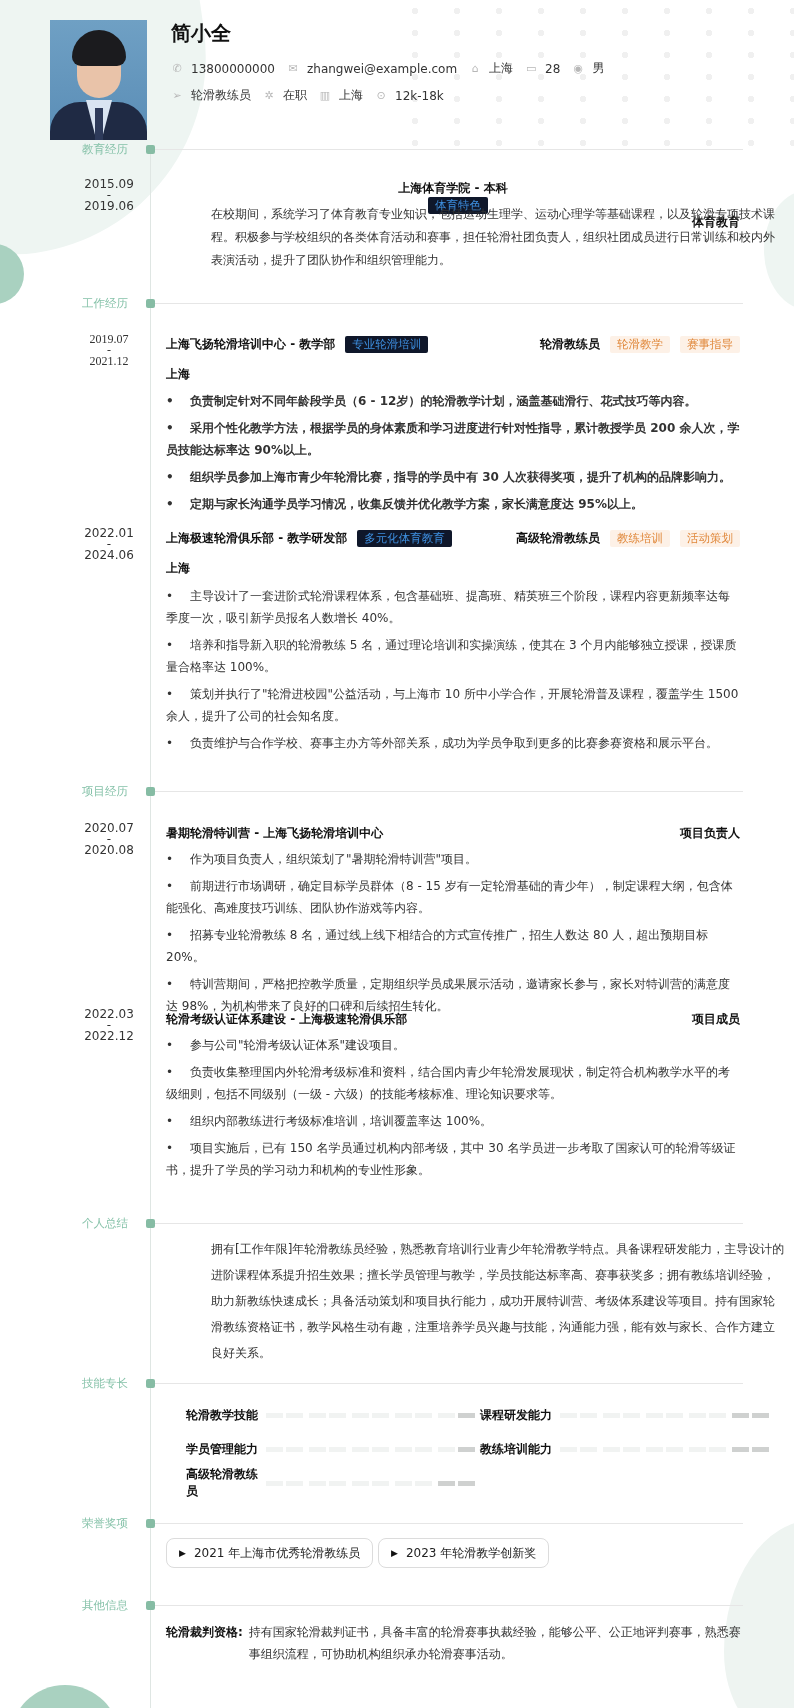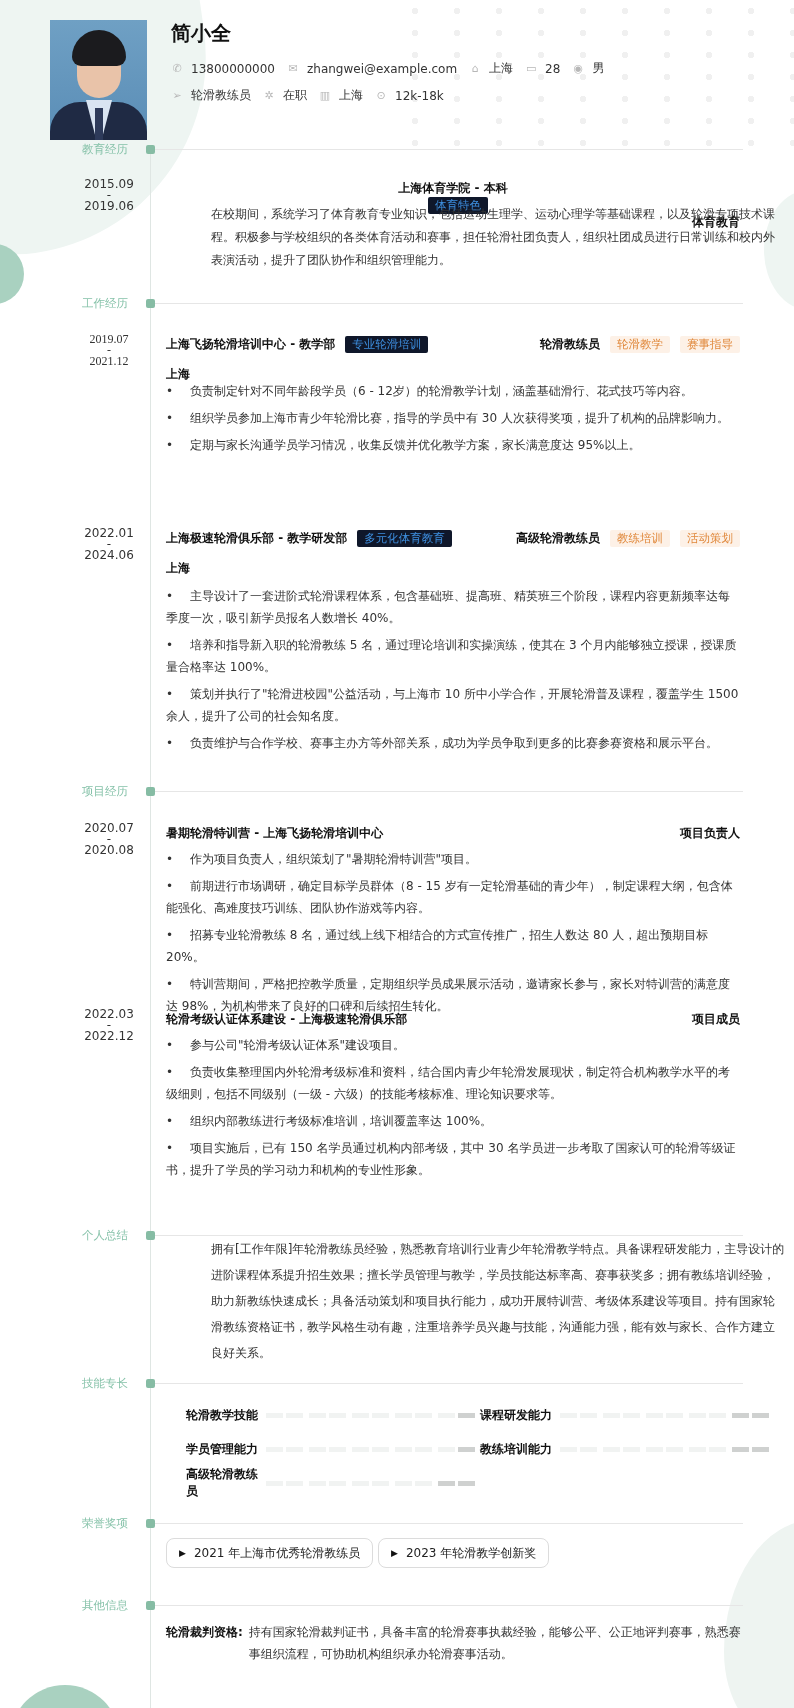--- a/index.html
+++ b/index.html
@@ -168,22 +168,23 @@
 <div class="entry-head" style="top:335px;">
   <span class="entry-title">上海飞扬轮滑培训中心 - 教学部</span>
   <span class="tag blue">专业轮滑培训</span>
   <span class="entry-right">
     <span class="role">轮滑教练员</span>
     <span class="tag orange">轮滑教学</span>
     <span class="tag orange">赛事指导</span>
   </span>
 </div>
 <div class="sub" style="top:366px;">上海</div>
-<ul class="bullets" style="top:380px;">
+<ul class="bullets" style="top:390px;font-weight:bold;">
   <li>负责制定针对不同年龄段学员（6 - 12岁）的轮滑教学计划，涵盖基础滑行、花式技巧等内容。</li>
+  <li>采用个性化教学方法，根据学员的身体素质和学习进度进行针对性指导，累计教授学员 200 余人次，学员技能达标率达 90%以上。</li>
   <li>组织学员参加上海市青少年轮滑比赛，指导的学员中有 30 人次获得奖项，提升了机构的品牌影响力。</li>
   <li>定期与家长沟通学员学习情况，收集反馈并优化教学方案，家长满意度达 95%以上。</li>
 </ul>
 
 <div class="date" style="top:527px;">
   <span>2022.01</span>
   <span class="dash">-</span>
   <span>2024.06</span>
 </div>
 <div class="entry-head" style="top:529px;">
@@ -238,21 +239,21 @@
       <span class="role">项目成员</span>
     </span>
 </div>
 <ul class="bullets" style="top:1034px;">
   <li>参与公司"轮滑考级认证体系"建设项目。</li>
   <li>负责收集整理国内外轮滑考级标准和资料，结合国内青少年轮滑发展现状，制定符合机构教学水平的考级细则，包括不同级别（一级 - 六级）的技能考核标准、理论知识要求等。</li>
   <li>组织内部教练进行考级标准培训，培训覆盖率达 100%。</li>
   <li>项目实施后，已有 150 名学员通过机构内部考级，其中 30 名学员进一步考取了国家认可的轮滑等级证书，提升了学员的学习动力和机构的专业性形象。</li>
 </ul>
 
-<div class="sec-head" style="top:1217px;margin-top:12px;">
+<div class="sec-head" style="top:1217px;">
   <span class="sec-title">个人总结</span>
   <span class="sec-dot"></span>
   <span class="sec-line"></span>
 </div>
 <div class="para" style="top:1236px; line-height:26px;">拥有[工作年限]年轮滑教练员经验，熟悉教育培训行业青少年轮滑教学特点。具备课程研发能力，主导设计的进阶课程体系提升招生效果；擅长学员管理与教学，学员技能达标率高、赛事获奖多；拥有教练培训经验，助力新教练快速成长；具备活动策划和项目执行能力，成功开展特训营、考级体系建设等项目。持有国家轮滑教练资格证书，教学风格生动有趣，注重培养学员兴趣与技能，沟通能力强，能有效与家长、合作方建立良好关系。</div>
 
 <div class="sec-head" style="top:1377px;">
   <span class="sec-title">技能专长</span>
   <span class="sec-dot"></span>
   <span class="sec-line"></span>

